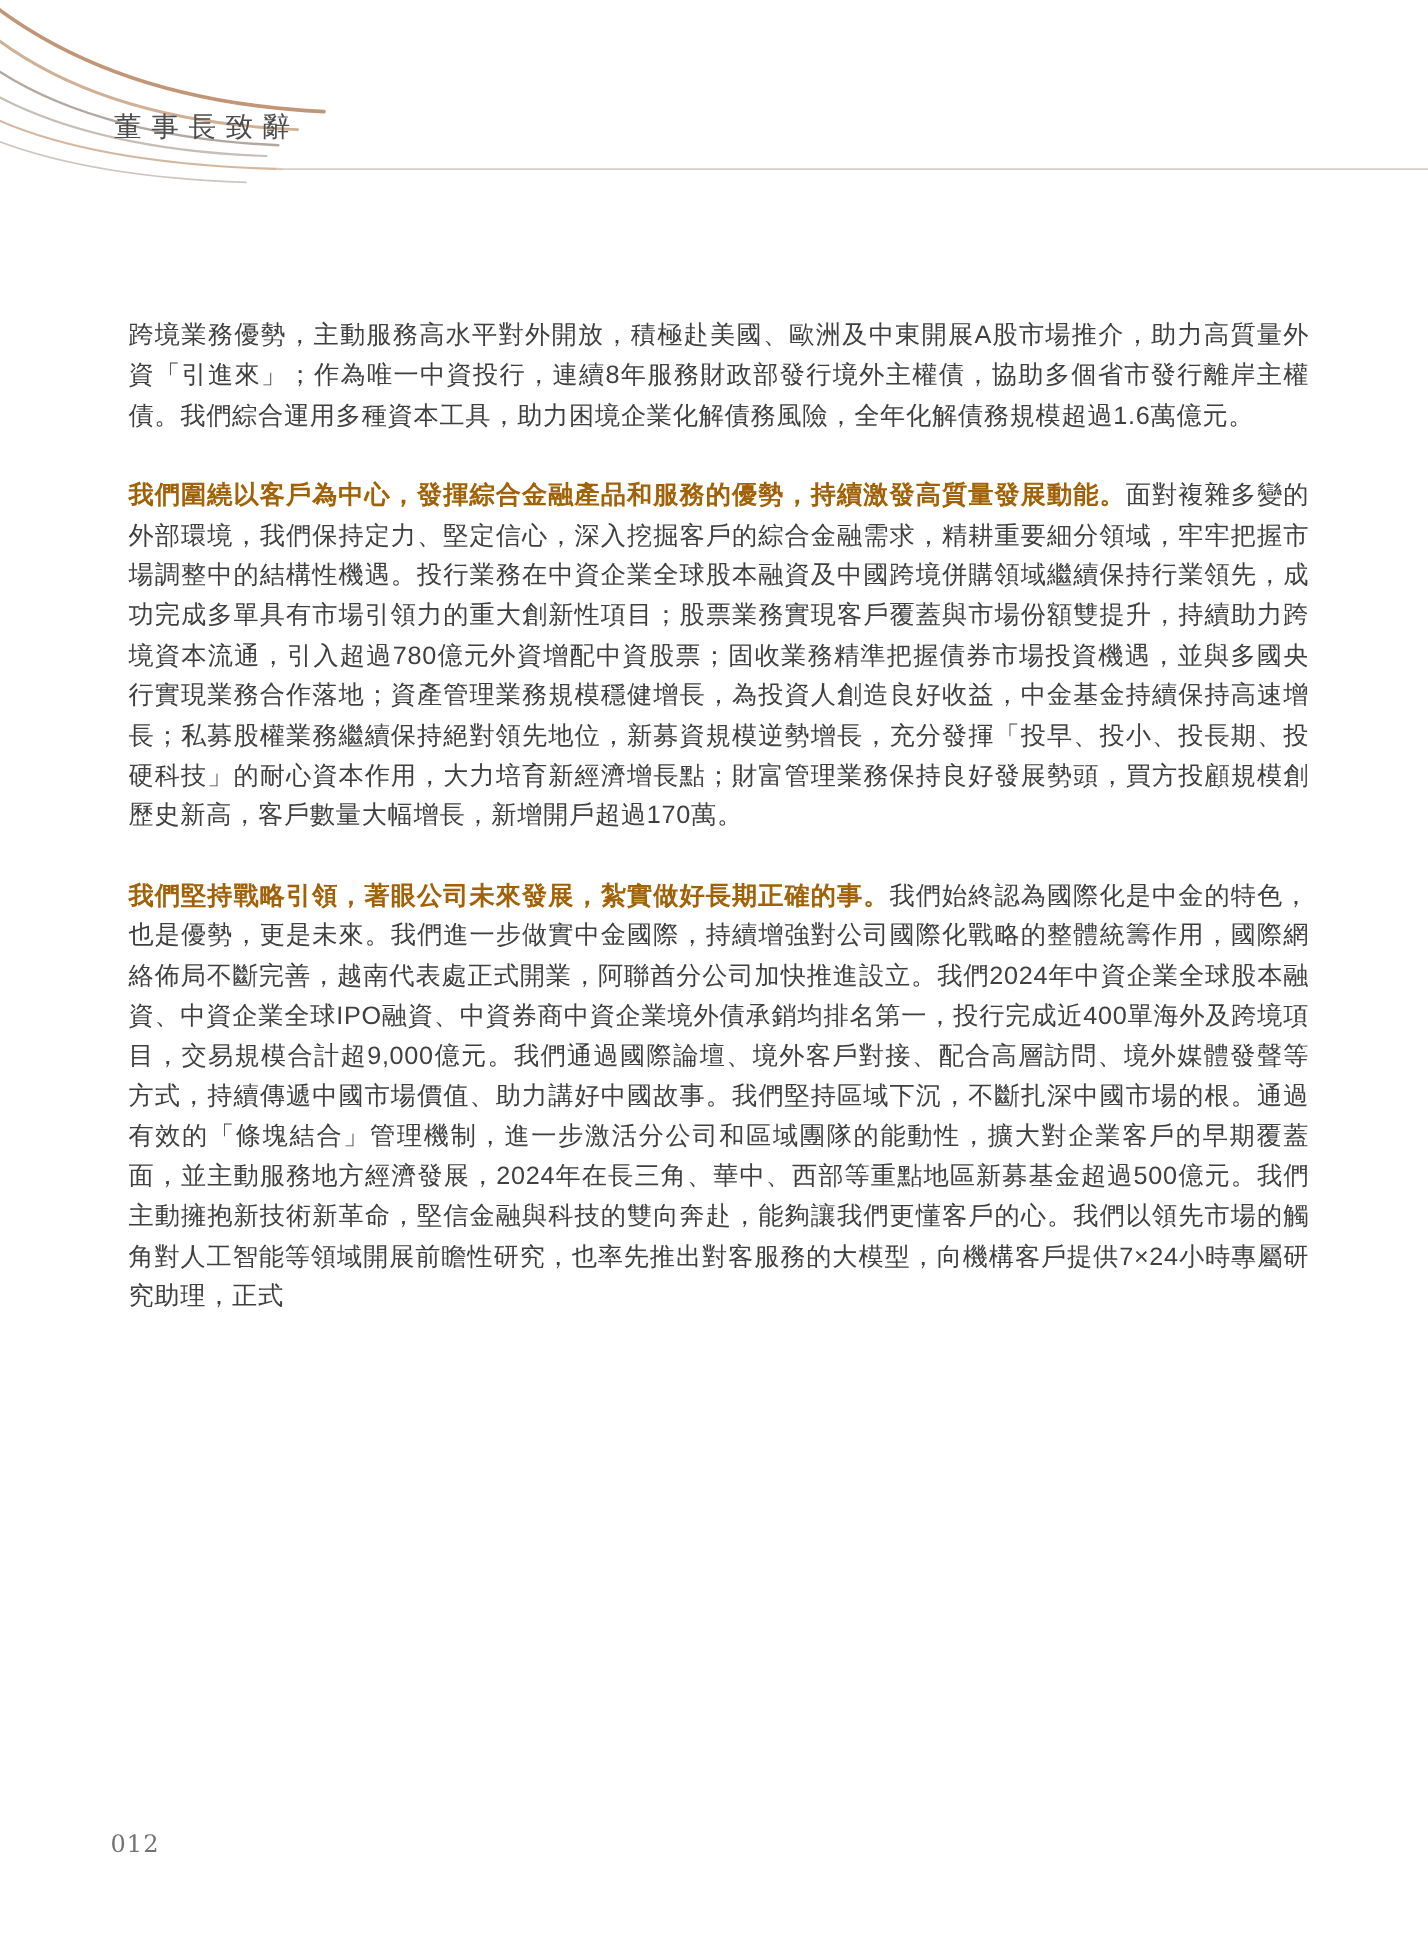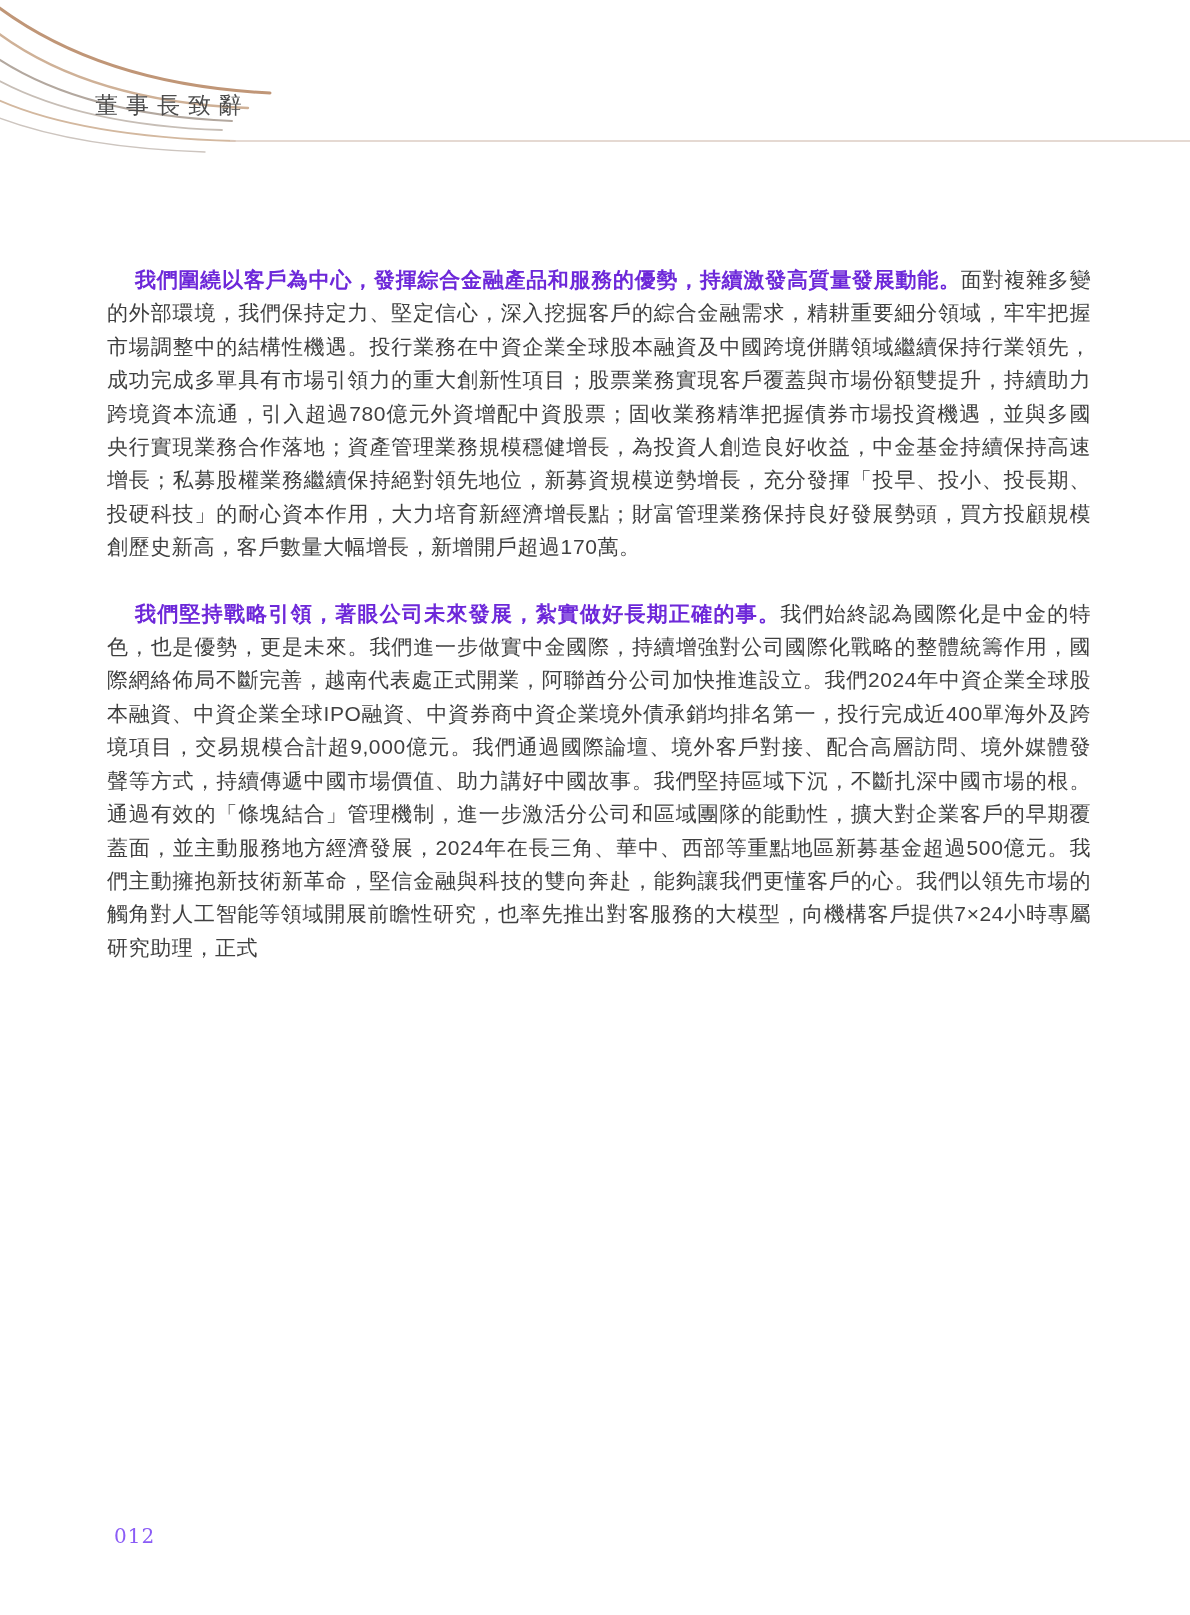--- a/index.html
+++ b/index.html
@@ -38,48 +38,48 @@
   .content p {
     font-size: 21px;
     line-height: 33.4px;
     letter-spacing: 0.6px;
     text-align: justify;
     color: #3f3f3f;
     margin-bottom: 33px;
   }
   .content p strong {
     font-weight: 700;
-    color: #6d28d9;
-    margin-left: 28px;
+    color: #a16207;
   }
   .page-number {
     position: absolute;
-    left: 114px;
+    left: 92px;
     top: 1524px;
     font-family: "DejaVu Serif", "Liberation Serif", serif;
     font-size: 20px;
-    color: #8b5cf6;
+    color: #737373;
     letter-spacing: 1px;
   }
 </style>
 </head>
 <body>
 
 <svg class="decor-svg" viewBox="0 0 1190 170" fill="none" xmlns="http://www.w3.org/2000/svg">
   <path d="M -6,4 C 70,62 165,88 270,93" stroke-width="3" stroke-linecap="round" stroke="#c09677"></path>
   <path d="M -6,30 C 62,82 152,104 248,108" stroke-width="2.4" stroke-linecap="round" stroke="#cfb197"></path>
   <path d="M -6,56 C 56,98 142,117 232,121" stroke-width="2" stroke-linecap="round" stroke="#b3a89f"></path>
   <path d="M -6,78 C 52,110 132,127 222,130" stroke-width="1.8" stroke-linecap="round" stroke="#c7beb6"></path>
   <path d="M -6,98 C 50,124 128,138 235,141" stroke-width="1.8" stroke-linecap="round" stroke="#d3b89f"></path>
   <path d="M -6,116 C 45,136 115,149 205,152" stroke-width="1.4" stroke-linecap="round" stroke="#cdc5bf"></path>
   <path d="M 230,141 L 1190,141" stroke-width="1.5" stroke="#ddccc3"></path>
 </svg>
 
 <h1 class="page-title">董事長致辭</h1>
 
 <main class="content">
+  <p><strong></strong><span>跨境業務優勢，主動服務高水平對外開放，積極赴美國、歐洲及中東開展A股市場推介，助力高質量外資「引進來」；作為唯一中資投行，連續8年服務財政部發行境外主權債，協助多個省市發行離岸主權債。我們綜合運用多種資本工具，助力困境企業化解債務風險，全年化解債務規模超過1.6萬億元。</span></p>
 
   <p><strong>我們圍繞以客戶為中心，發揮綜合金融產品和服務的優勢，持續激發高質量發展動能。</strong><span>面對複雜多變的外部環境，我們保持定力、堅定信心，深入挖掘客戶的綜合金融需求，精耕重要細分領域，牢牢把握市場調整中的結構性機遇。投行業務在中資企業全球股本融資及中國跨境併購領域繼續保持行業領先，成功完成多單具有市場引領力的重大創新性項目；股票業務實現客戶覆蓋與市場份額雙提升，持續助力跨境資本流通，引入超過780億元外資增配中資股票；固收業務精準把握債券市場投資機遇，並與多國央行實現業務合作落地；資產管理業務規模穩健增長，為投資人創造良好收益，中金基金持續保持高速增長；私募股權業務繼續保持絕對領先地位，新募資規模逆勢增長，充分發揮「投早、投小、投長期、投硬科技」的耐心資本作用，大力培育新經濟增長點；財富管理業務保持良好發展勢頭，買方投顧規模創歷史新高，客戶數量大幅增長，新增開戶超過170萬。</span></p>
 
   <p><strong>我們堅持戰略引領，著眼公司未來發展，紮實做好長期正確的事。</strong><span>我們始終認為國際化是中金的特色，也是優勢，更是未來。我們進一步做實中金國際，持續增強對公司國際化戰略的整體統籌作用，國際網絡佈局不斷完善，越南代表處正式開業，阿聯酋分公司加快推進設立。我們2024年中資企業全球股本融資、中資企業全球IPO融資、中資券商中資企業境外債承銷均排名第一，投行完成近400單海外及跨境項目，交易規模合計超9,000億元。我們通過國際論壇、境外客戶對接、配合高層訪問、境外媒體發聲等方式，持續傳遞中國市場價值、助力講好中國故事。我們堅持區域下沉，不斷扎深中國市場的根。通過有效的「條塊結合」管理機制，進一步激活分公司和區域團隊的能動性，擴大對企業客戶的早期覆蓋面，並主動服務地方經濟發展，2024年在長三角、華中、西部等重點地區新募基金超過500億元。我們主動擁抱新技術新革命，堅信金融與科技的雙向奔赴，能夠讓我們更懂客戶的心。我們以領先市場的觸角對人工智能等領域開展前瞻性研究，也率先推出對客服務的大模型，向機構客戶提供7×24小時專屬研究助理，正式</span></p>
 </main>
 
 <div class="page-number">012</div>
 
 </body></html>

